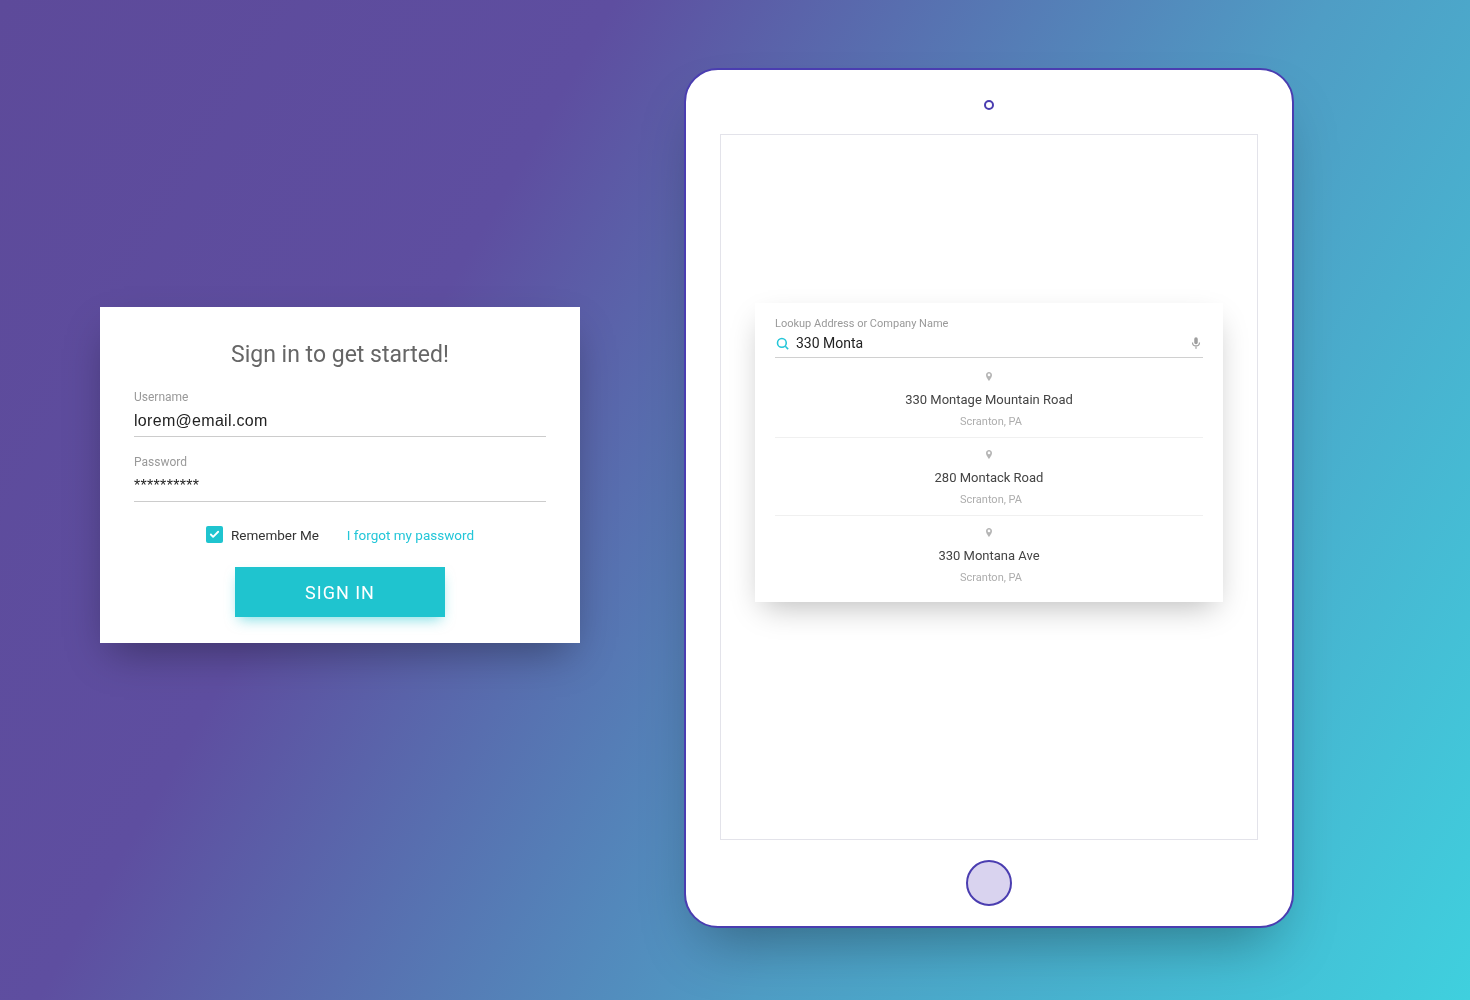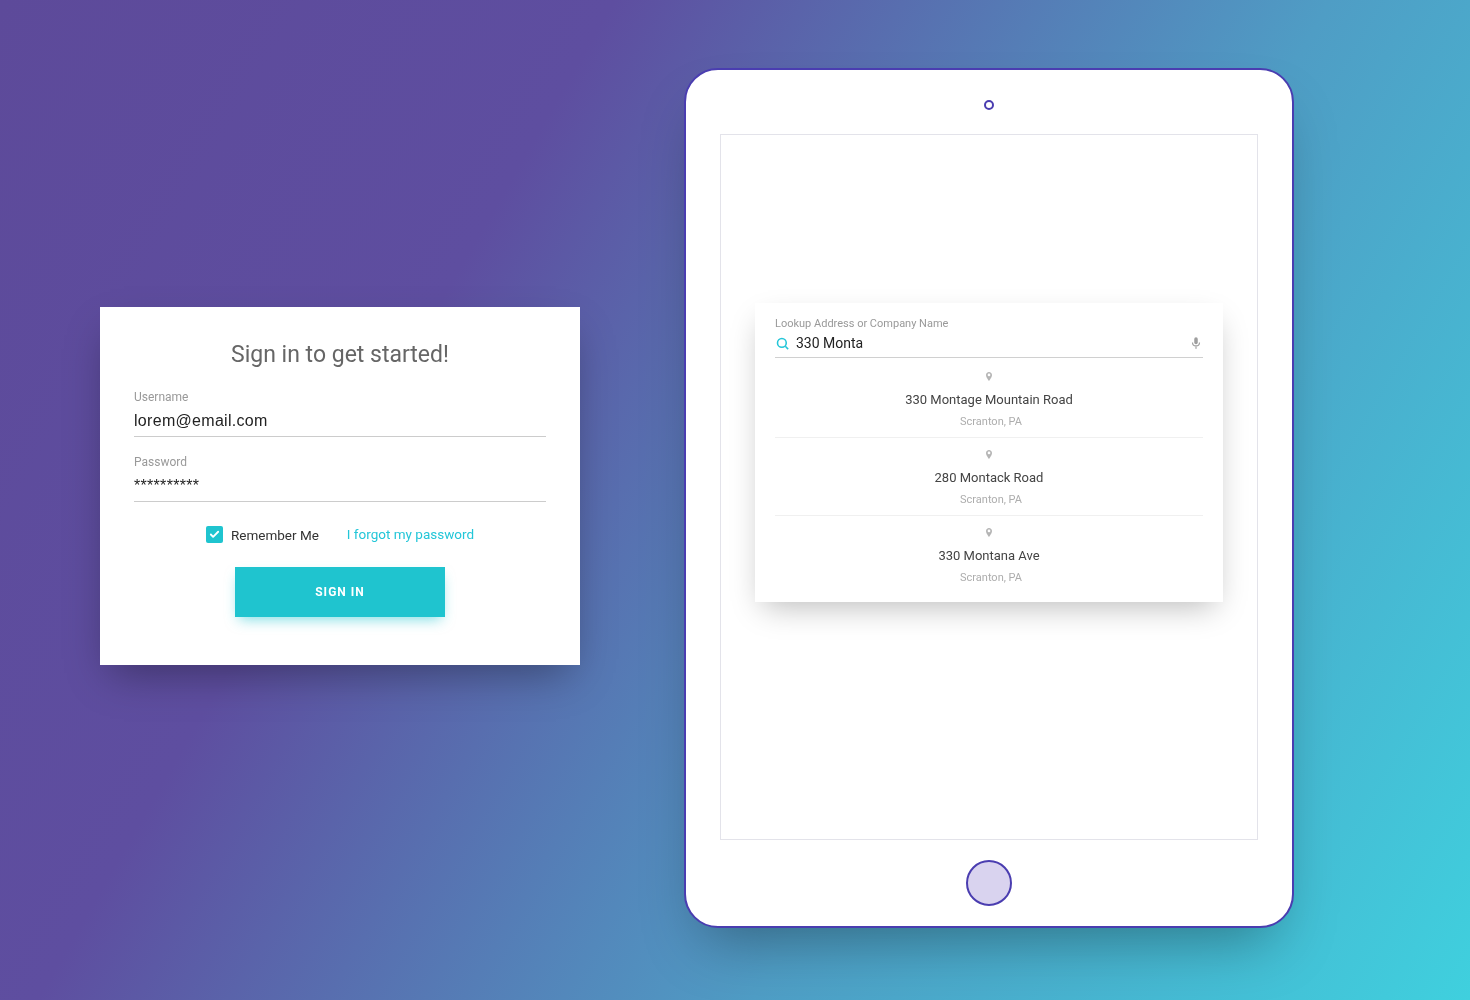--- a/index.html
+++ b/index.html
@@ -4,46 +4,46 @@
   <style>
     * { margin:0; padding:0; box-sizing:border-box; font-family:-apple-system,BlinkMacSystemFont,"Segoe UI",Roboto,"Helvetica Neue",Arial,sans-serif; }
     body {
       width:1470px; height:1000px;
       background:linear-gradient(120deg,#5d4a9a 0%,#5e4ea0 30%,#4f9dc5 65%,#3fd0de 100%);
       overflow:hidden;
     }
     
     .signin-card {
       position:absolute; left:100px; top:307px;
-      width:480px; background:#fff; padding:34px 34px 48px;
+      width:480px; background:#fff; padding:34px 34px 26px;
       box-shadow:0 18px 40px -10px rgba(0,0,0,.35);
     }
     .signin-title { text-align:center; font-size:23px; font-weight:400; color:#666; margin-bottom:22px; }
     .fld-label { font-size:12px; color:#999; margin-bottom:4px; }
     .fld-input {
       width:100%; border:none; border-bottom:1px solid #ccc;
       font-size:16px; color:#222; padding:4px 0 6px; outline:none; margin-bottom:18px;
       font-family:Liberation Sans, sans-serif; letter-spacing:.3px;
     }
     .opts {
-      display:flex; justify-content:center; align-items:flex-start; gap:28px;
+      display:flex; justify-content:center; align-items:flex-end; gap:28px;
       font-size:13.5px; margin:6px 0 24px;
     }
     .chk {
       display:inline-flex; align-items:center; gap:8px; color:#333; cursor:pointer;
     }
     .chk-box {
       width:17px; height:17px; background:#1fc4cf; border-radius:2px;
       display:flex; align-items:center; justify-content:center;
     }
     .chk-box svg { width:11px; height:11px; }
     .forgot { color:#23c6d8; cursor:pointer; }
     .signin-btn {
       display:block; margin:0 auto; background:#1fc4cf; color:#fff;
-      border:none; width:210px; height:50px; font-size:12px; font-weight:700; letter-spacing:1px;
+      border:none; width:210px; height:50px; font-size:18px; font-weight:400; letter-spacing:1px;
       cursor:pointer; box-shadow:0 6px 14px -4px rgba(31,196,207,.6);
     }
     
     .tablet {
       position:absolute; left:684px; top:68px;
       width:610px; height:860px; background:#fff;
       border:2px solid #4a3db0; border-radius:34px;
       box-shadow:0 30px 60px -20px rgba(0,0,0,.35);
     }
     .camera {

